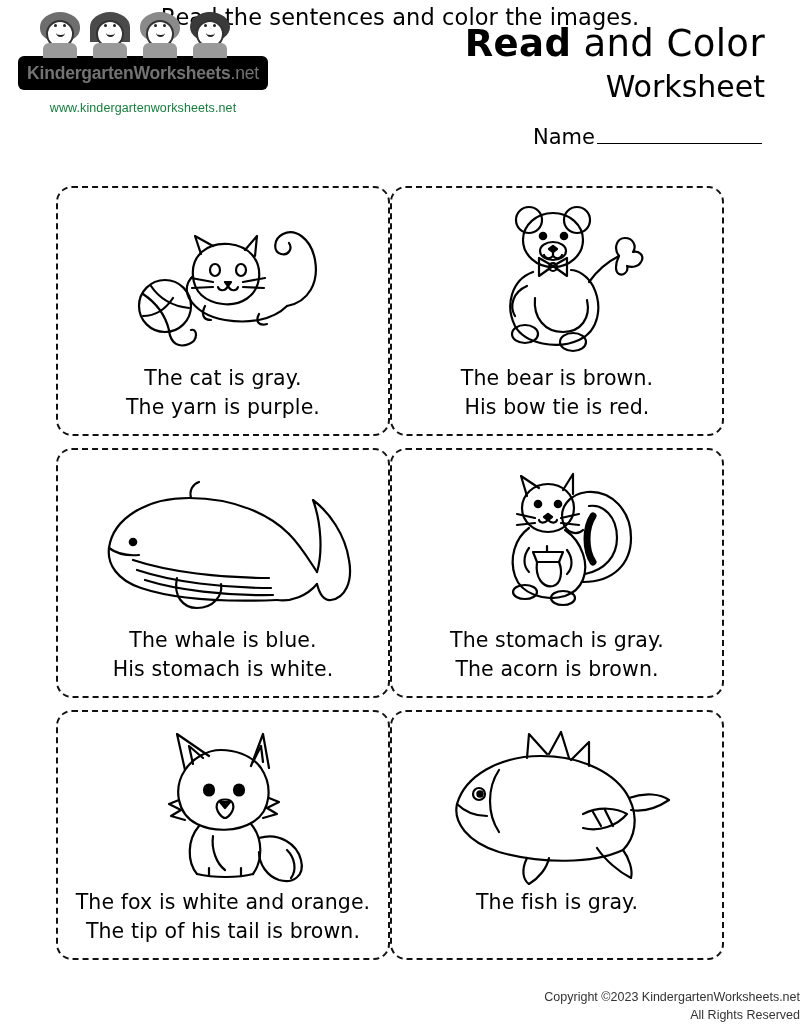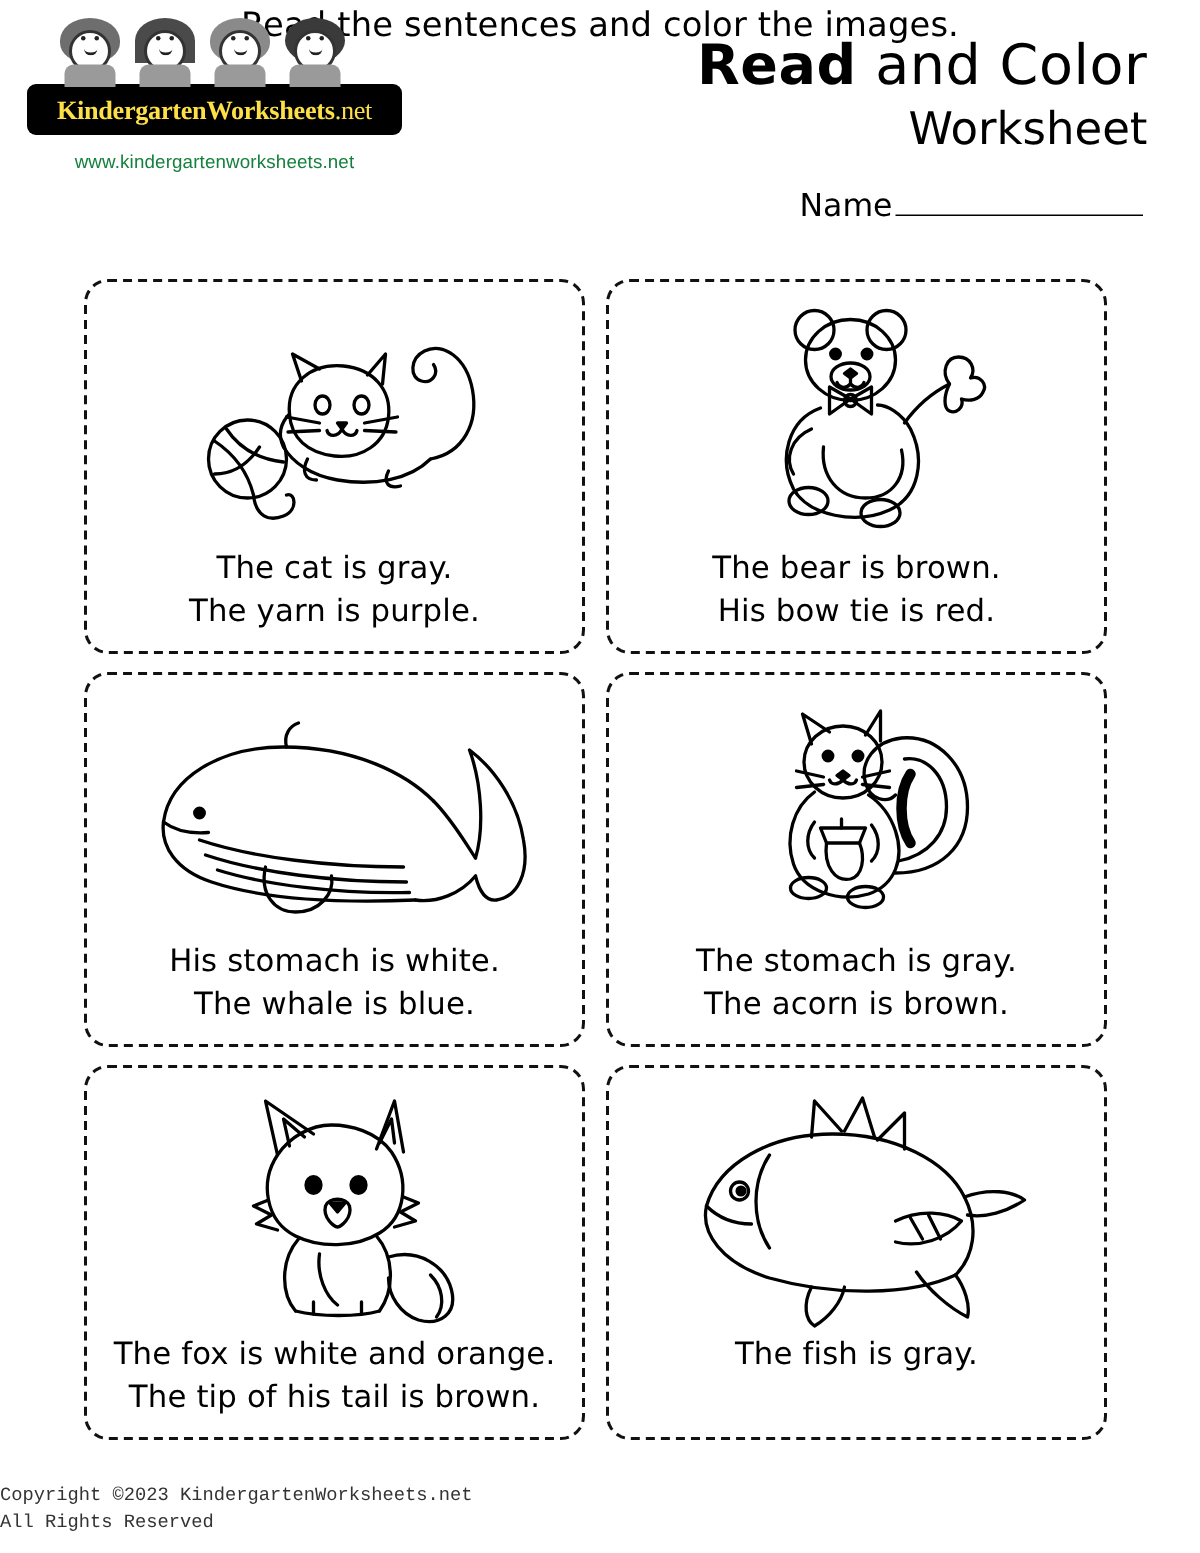--- a/index.html
+++ b/index.html
@@ -94,22 +94,22 @@
   .kid.k4 { left: 164px; }
   .kid.k2 .hair { background: #4a4a4a; border-radius: 50% 50% 0 0; }
   .kid.k3 .hair { background: #8a8a8a; }
   .kid.k4 .hair { background: #3a3a3a; border-radius: 50%; }
 
   .logo-bar {
     width: 250px;
     height: 34px;
     background: #000000;
     border-radius: 6px;
-    color: #fde047;
-    font-family: Liberation Serif, serif;
+    color: #737373;
+    font-family: Liberation Sans, sans-serif;
     font-size: 17.5px;
     line-height: 34px;
     text-align: center;
     letter-spacing: -0.2px;
     white-space: nowrap;
     margin-top: -2px;
   }
   .logo-bar b { font-weight: bold; }
   .logo-bar .thin { font-weight: normal; }
 
@@ -170,21 +170,21 @@
   }
 
   
   .grid {
     position: absolute;
     top: 186px;
     left: 56px;
     width: 690px;
     display: flex;
     flex-wrap: wrap;
-    gap: 12px 14px;
+    gap: 12px 0;
   }
   .card {
     width: 334px;
     height: 250px;
     border: 2.2px dashed #111;
     border-radius: 16px;
     position: relative;
     background: #fff;
     display: flex;
     flex-direction: column;
@@ -207,25 +207,26 @@
     letter-spacing: 0.1px;
   }
   .card .caption div { white-space: nowrap; }
 
   
   .footer {
     position: absolute;
     bottom: 10px;
     left: 0;
     width: 100%;
-    text-align: left;
-    font-family: Liberation Mono, monospace;
+    text-align: right;
+    font-family: Liberation Sans, sans-serif;
     font-size: 12.5px;
     color: #333;
     line-height: 1.5;
+    padding-left: 18px;
   }
 </style>
 </head>
 <body>
 
 <div class="header">
 
   <div class="logo-block">
     <div class="logo-kids">
       <div class="kid k1">
@@ -384,22 +385,22 @@
         <path d="M104 122 C100 140 110 152 124 152 C140 152 150 140 148 128"></path>
 
         <circle cx="60" cy="86" r="3.2" fill="#000"></circle>
 
         <path d="M36 92 C44 98 54 100 66 99"></path>
 
         <path d="M118 42 C116 34 120 28 126 26"></path>
       </svg>
     </div>
     <div class="caption">
+      <div>The whale is blue.</div>
       <div>His stomach is white.</div>
-      <div>The whale is blue.</div>
     </div>
   </div>
 
   <div class="card">
     <div class="art">
       <svg width="300" height="168" viewBox="0 0 300 168" fill="none" stroke="#000" stroke-width="2.2" stroke-linecap="round" stroke-linejoin="round">
 
         <path d="M176 126 C206 126 224 108 224 82 C224 54 204 34 180 36 C162 38 152 52 156 66 C159 77 170 80 176 74"></path>
         <path d="M178 118 C198 114 210 100 210 82 C210 60 196 48 182 50"></path>
         <path d="M186 60 C178 72 178 94 186 106" stroke-width="7"></path>

